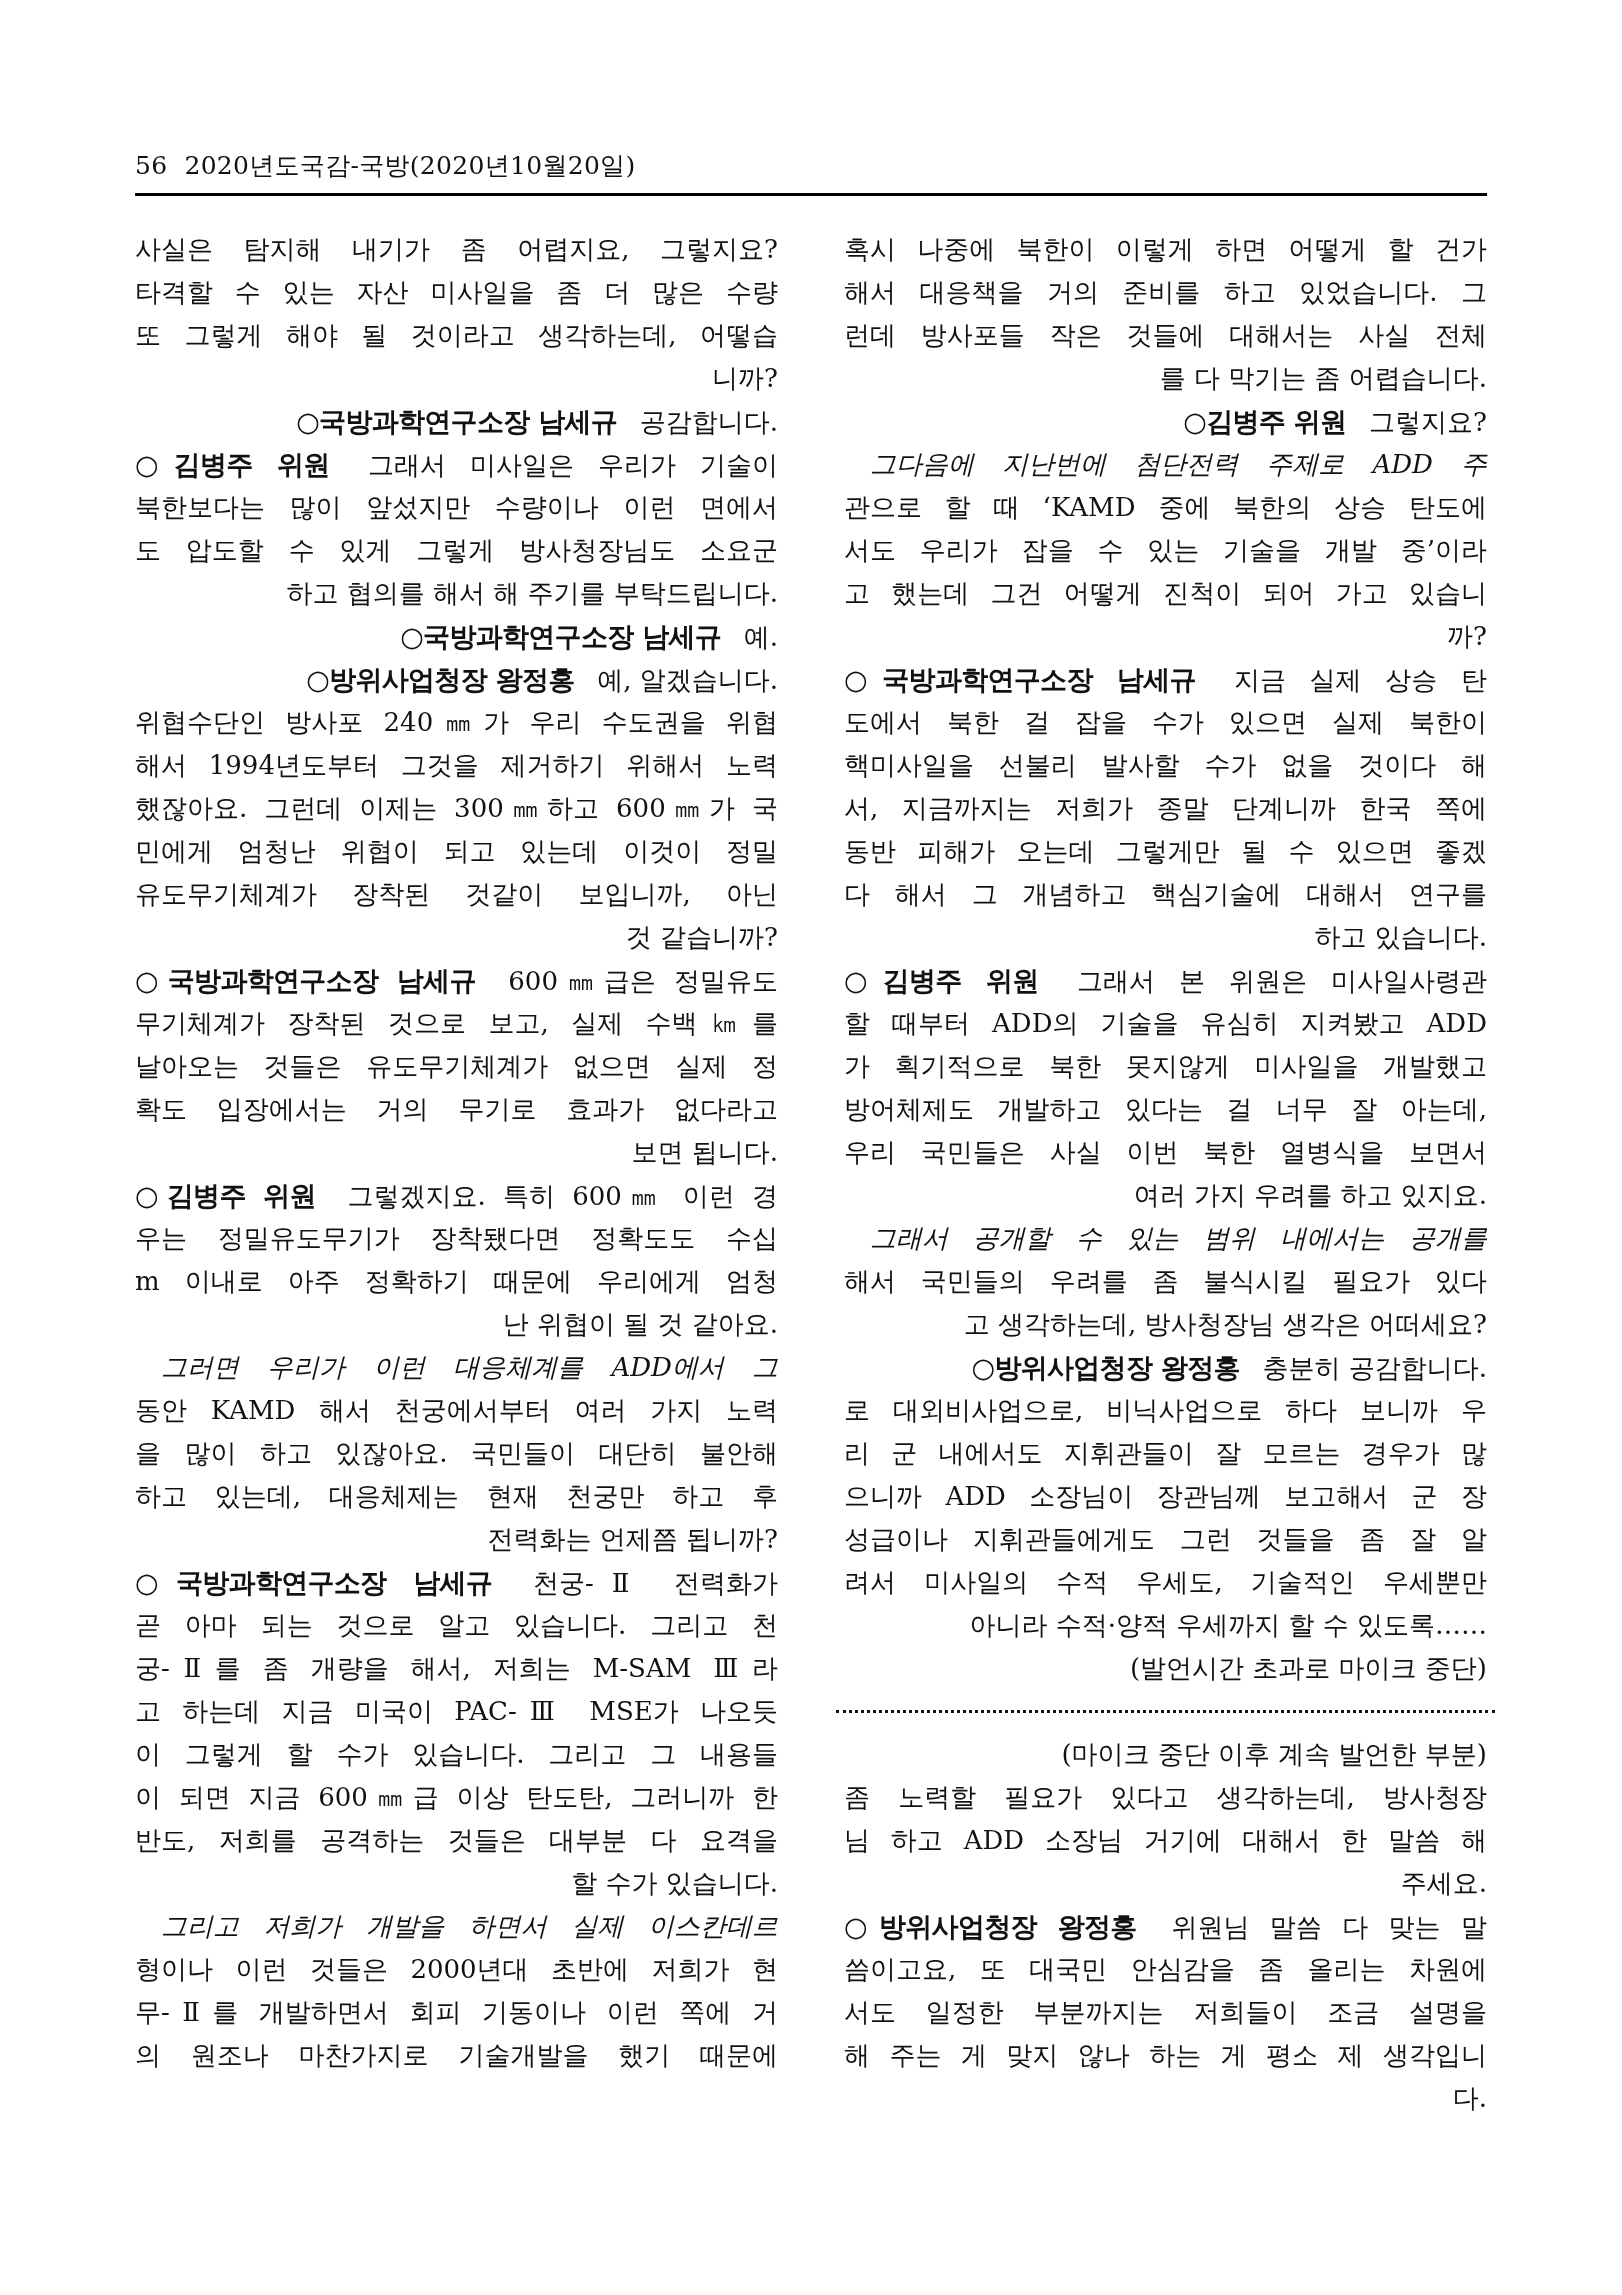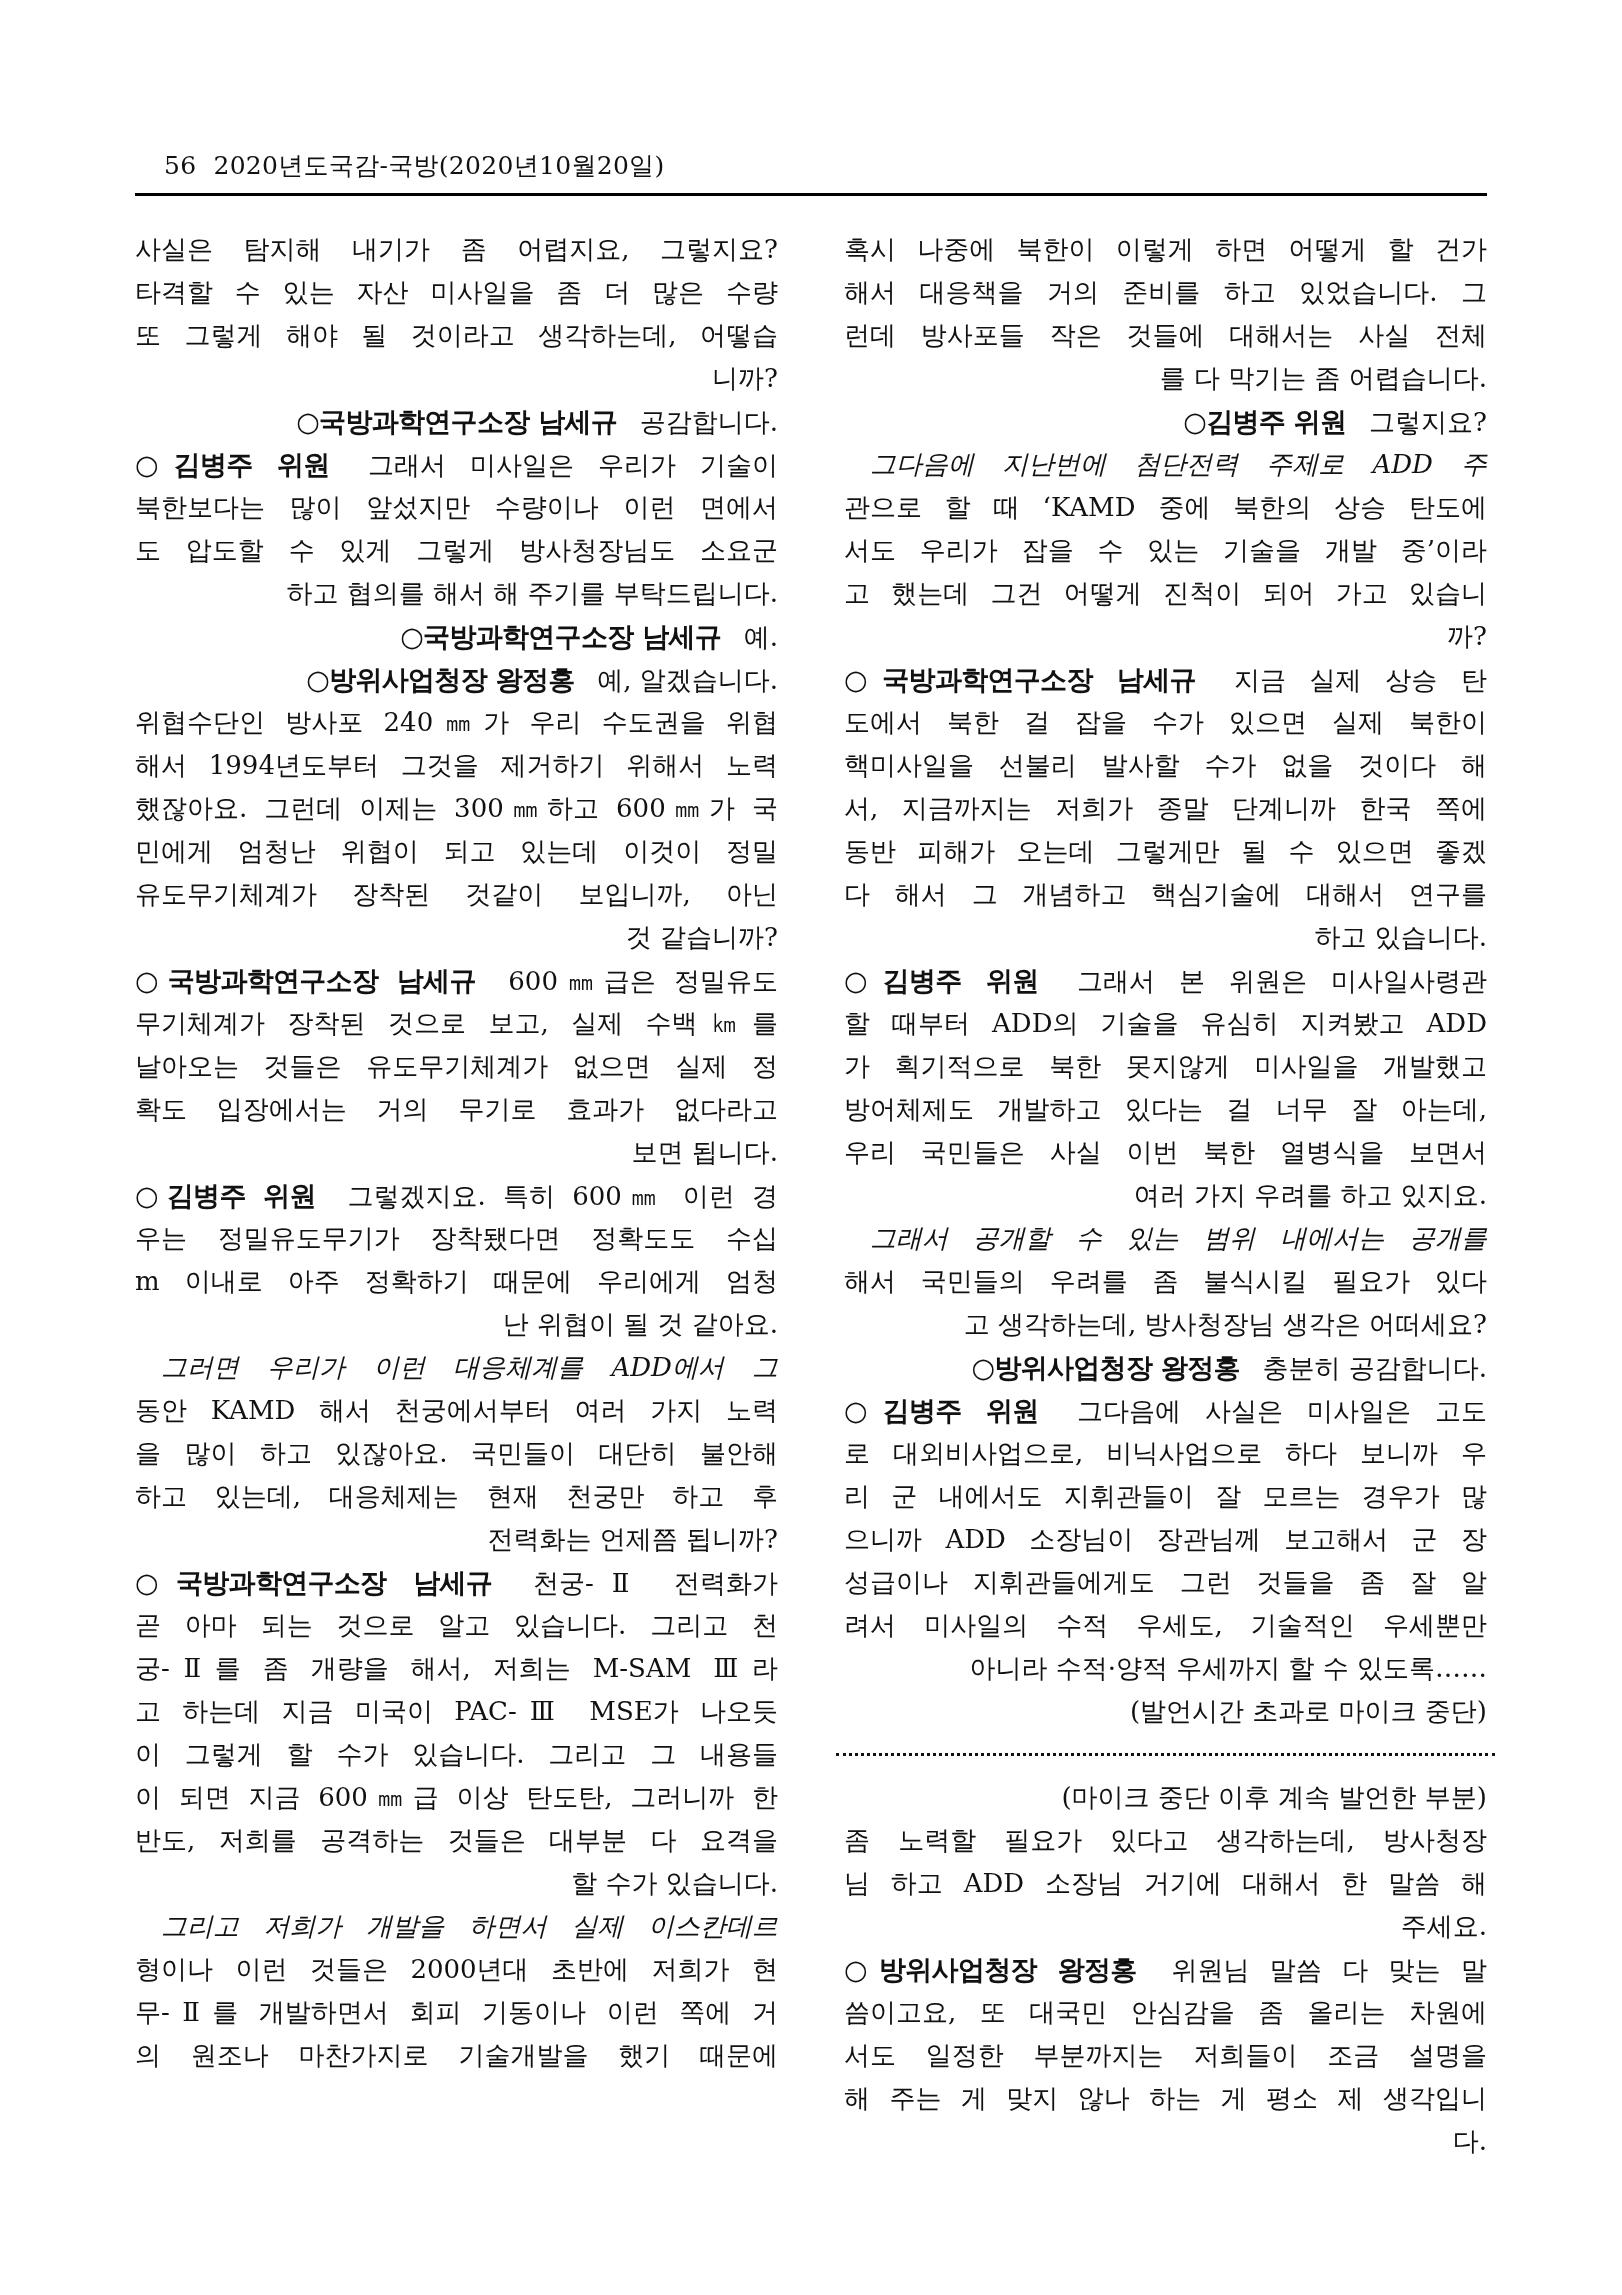--- a/index.html
+++ b/index.html
@@ -1,19 +1,19 @@
 <!DOCTYPE html>
 <html style="font-size:10.5px"><head>
 <meta charset="utf-8">
 <style>
   html, body { margin: 0; padding: 0; background: #ffffff; }
   body { width: 1622px; height: 2295px; position: relative; overflow: hidden;
          font-family: "DejaVu Serif", "Liberation Serif", serif; color: #111; }
   .page-header { position: absolute; left: 135px; top: 149px; width: 1352px; }
-  .page-header .hdr-text { font-size: 25px; letter-spacing: 0.3px; line-height: 33px; white-space: nowrap; margin-left: 29px; }
+  .page-header .hdr-text { font-size: 25px; letter-spacing: 0.3px; line-height: 33px; white-space: nowrap; }
   .page-header .pnum { margin-right: 17px; }
   .rule { position: absolute; left: 135px; top: 193px; width: 1352px; height: 3.3px; background: #000; }
   .col { position: absolute; top: 228px; width: 643px; }
   .col.left { left: 135px; }
   .col.right { left: 844px; }
   .line { height: 43px; line-height: 43px; font-size: 26px; white-space: nowrap; overflow: visible; }
   .line.j { text-align: justify; text-align-last: justify; }
   .line.l { text-align: right; }
   .line.indent { padding-left: 26px; font-style: italic; }
   .line.indent2 { padding-left: 54px; }
@@ -99,21 +99,20 @@
     <div class="line j"><span class="spk">○김병주 위원</span><span class="spk-gap"></span> <span>그래서 본 위원은 미사일사령관</span></div>
     <div class="line j"><span>할 때부터 ADD의 기술을 유심히 지켜봤고 ADD</span></div>
     <div class="line j"><span>가 획기적으로 북한 못지않게 미사일을 개발했고</span></div>
     <div class="line j"><span>방어체제도 개발하고 있다는 걸 너무 잘 아는데,</span></div>
     <div class="line j"><span>우리 국민들은 사실 이번 북한 열병식을 보면서</span></div>
     <div class="line l"><span>여러 가지 우려를 하고 있지요.</span></div>
     <div class="line j indent"><span>그래서 공개할 수 있는 범위 내에서는 공개를</span></div>
     <div class="line j"><span>해서 국민들의 우려를 좀 불식시킬 필요가 있다</span></div>
     <div class="line l"><span>고 생각하는데, 방사청장님 생각은 어떠세요?</span></div>
     <div class="line l"><span class="spk">○방위사업청장 왕정홍</span><span class="spk-gap"></span> <span>충분히 공감합니다.</span></div>
-    <div class="line j"><span class="spk">○김병주 위원</span><span class="spk-gap"></span> <span>그다음에 사실은 미사일은 고도</span></div>
     <div class="line j"><span>로 대외비사업으로, 비닉사업으로 하다 보니까 우</span></div>
     <div class="line j"><span>리 군 내에서도 지휘관들이 잘 모르는 경우가 많</span></div>
     <div class="line j"><span>으니까 ADD 소장님이 장관님께 보고해서 군 장</span></div>
     <div class="line j"><span>성급이나 지휘관들에게도 그런 것들을 좀 잘 알</span></div>
     <div class="line j"><span>려서 미사일의 수적 우세도, 기술적인 우세뿐만</span></div>
     <div class="line l"><span>아니라 수적·양적 우세까지 할 수 있도록……</span></div>
     <div class="line l indent2"><span>(발언시간 초과로 마이크 중단)</span></div>
     <div class="dots"></div>
     <div class="line l indent2"><span>(마이크 중단 이후 계속 발언한 부분)</span></div>
     <div class="line j"><span>좀 노력할 필요가 있다고 생각하는데, 방사청장</span></div>

